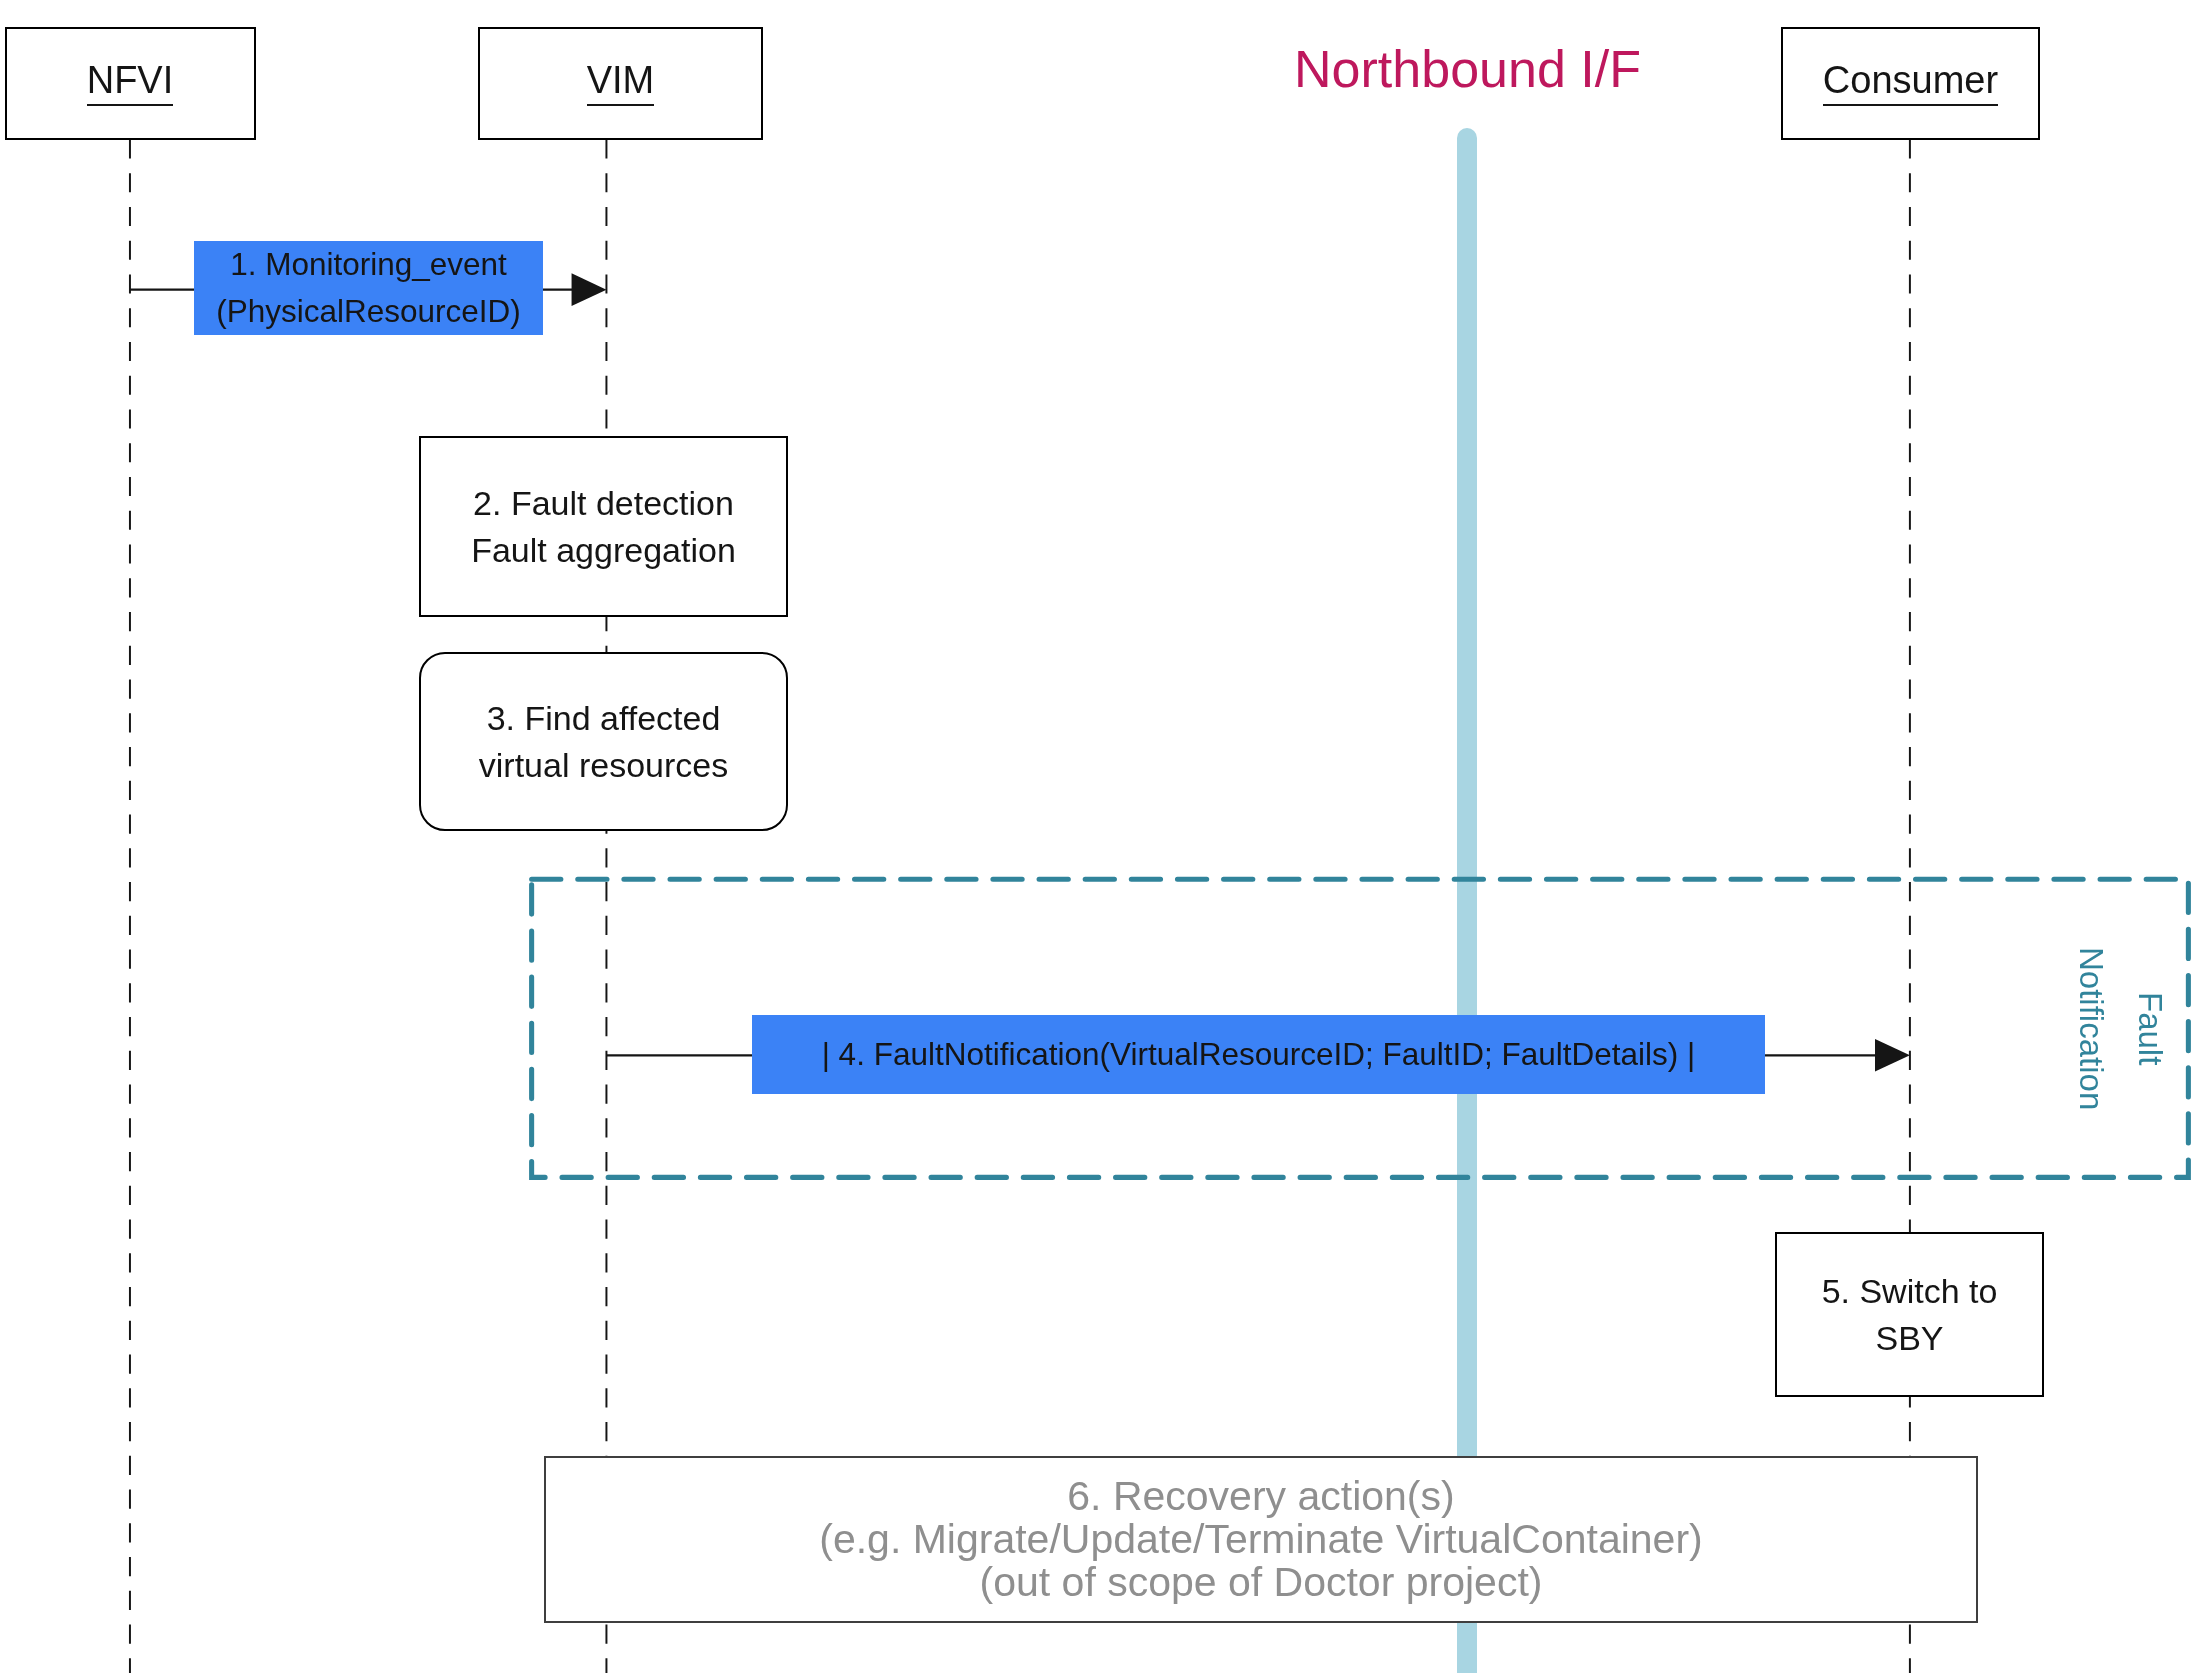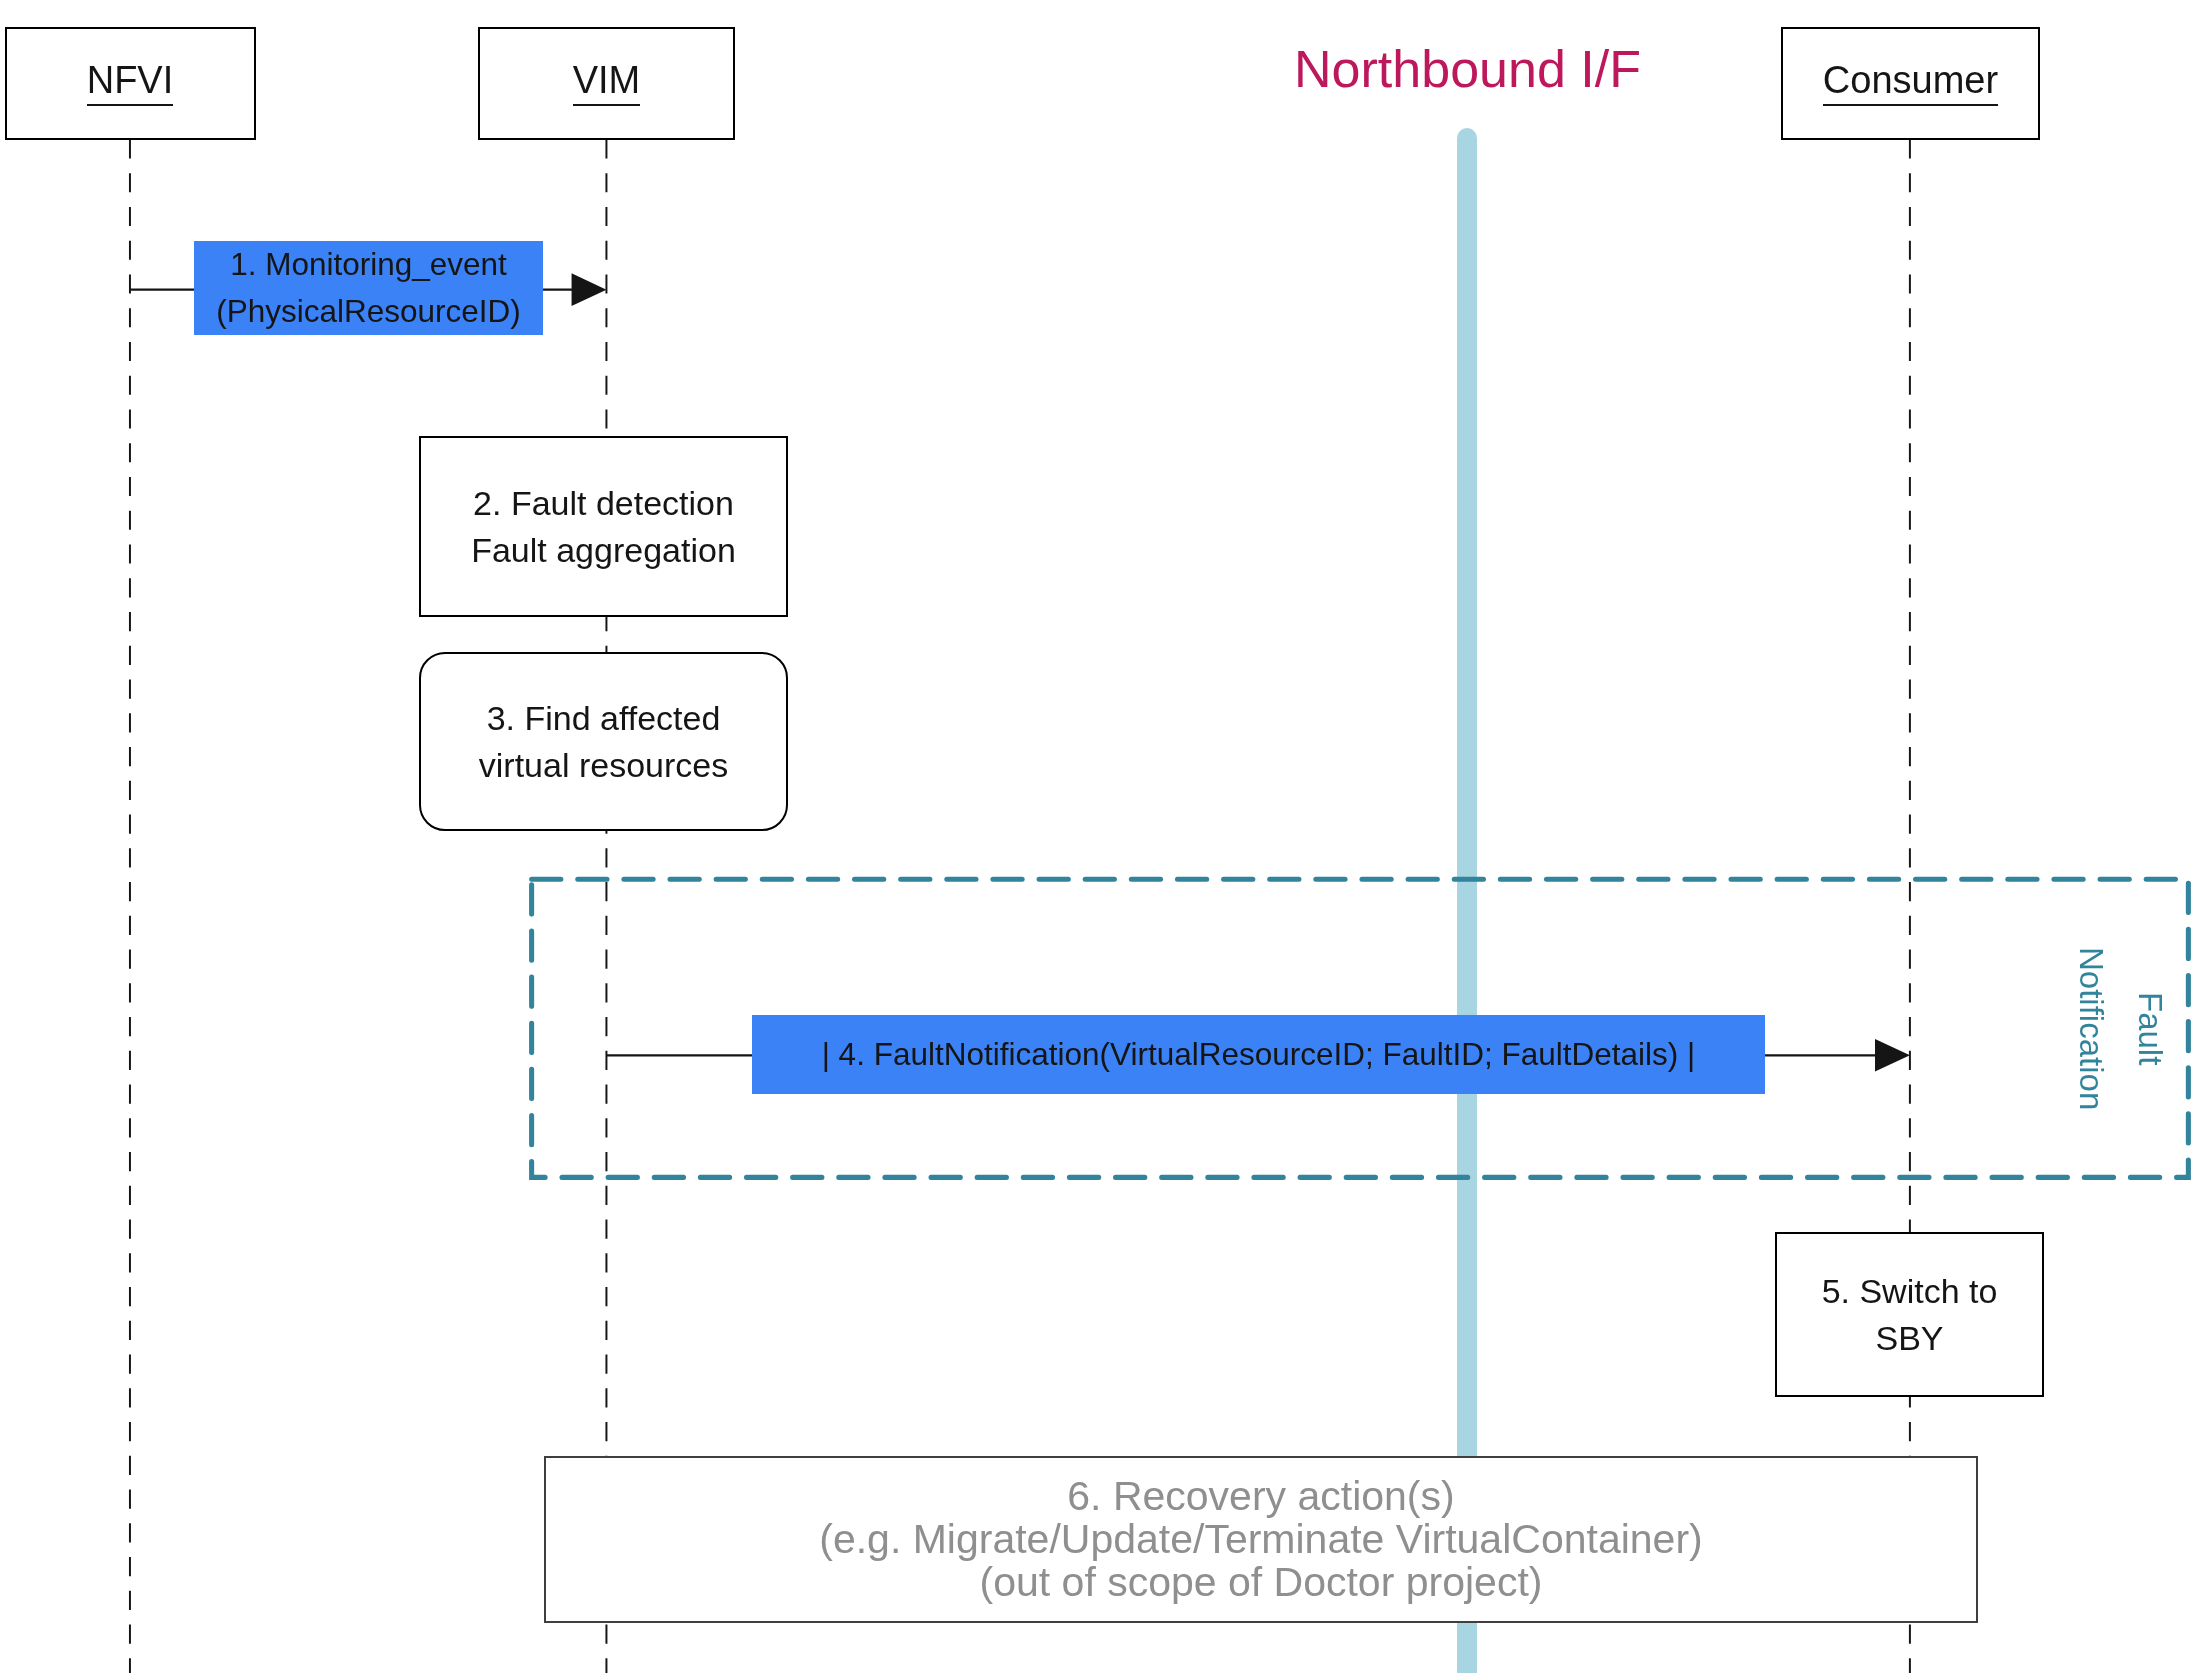--- a/index.html
+++ b/index.html
@@ -45,21 +45,21 @@
     height: 113px;
     background: #ffffff;
     border: 2.3px solid #000000;
     box-sizing: border-box;
     display: flex;
     align-items: center;
     justify-content: center;
     z-index: 2;
   }
   .actor-nfvi     { left: 4.5px;    width: 251px; }
-  .actor-vim      { left: 478px;  width: 257px; }
+  .actor-vim      { left: 478px;  width: 285px; }
   .actor-consumer { left: 1781px; width: 259px; }
   .actor-label {
     font-size: 38px;
     line-height: 1;
     border-bottom: 2.8px solid #151515;
     padding-bottom: 5.6px;
   }
   
   .nb-title {
     position: absolute;

